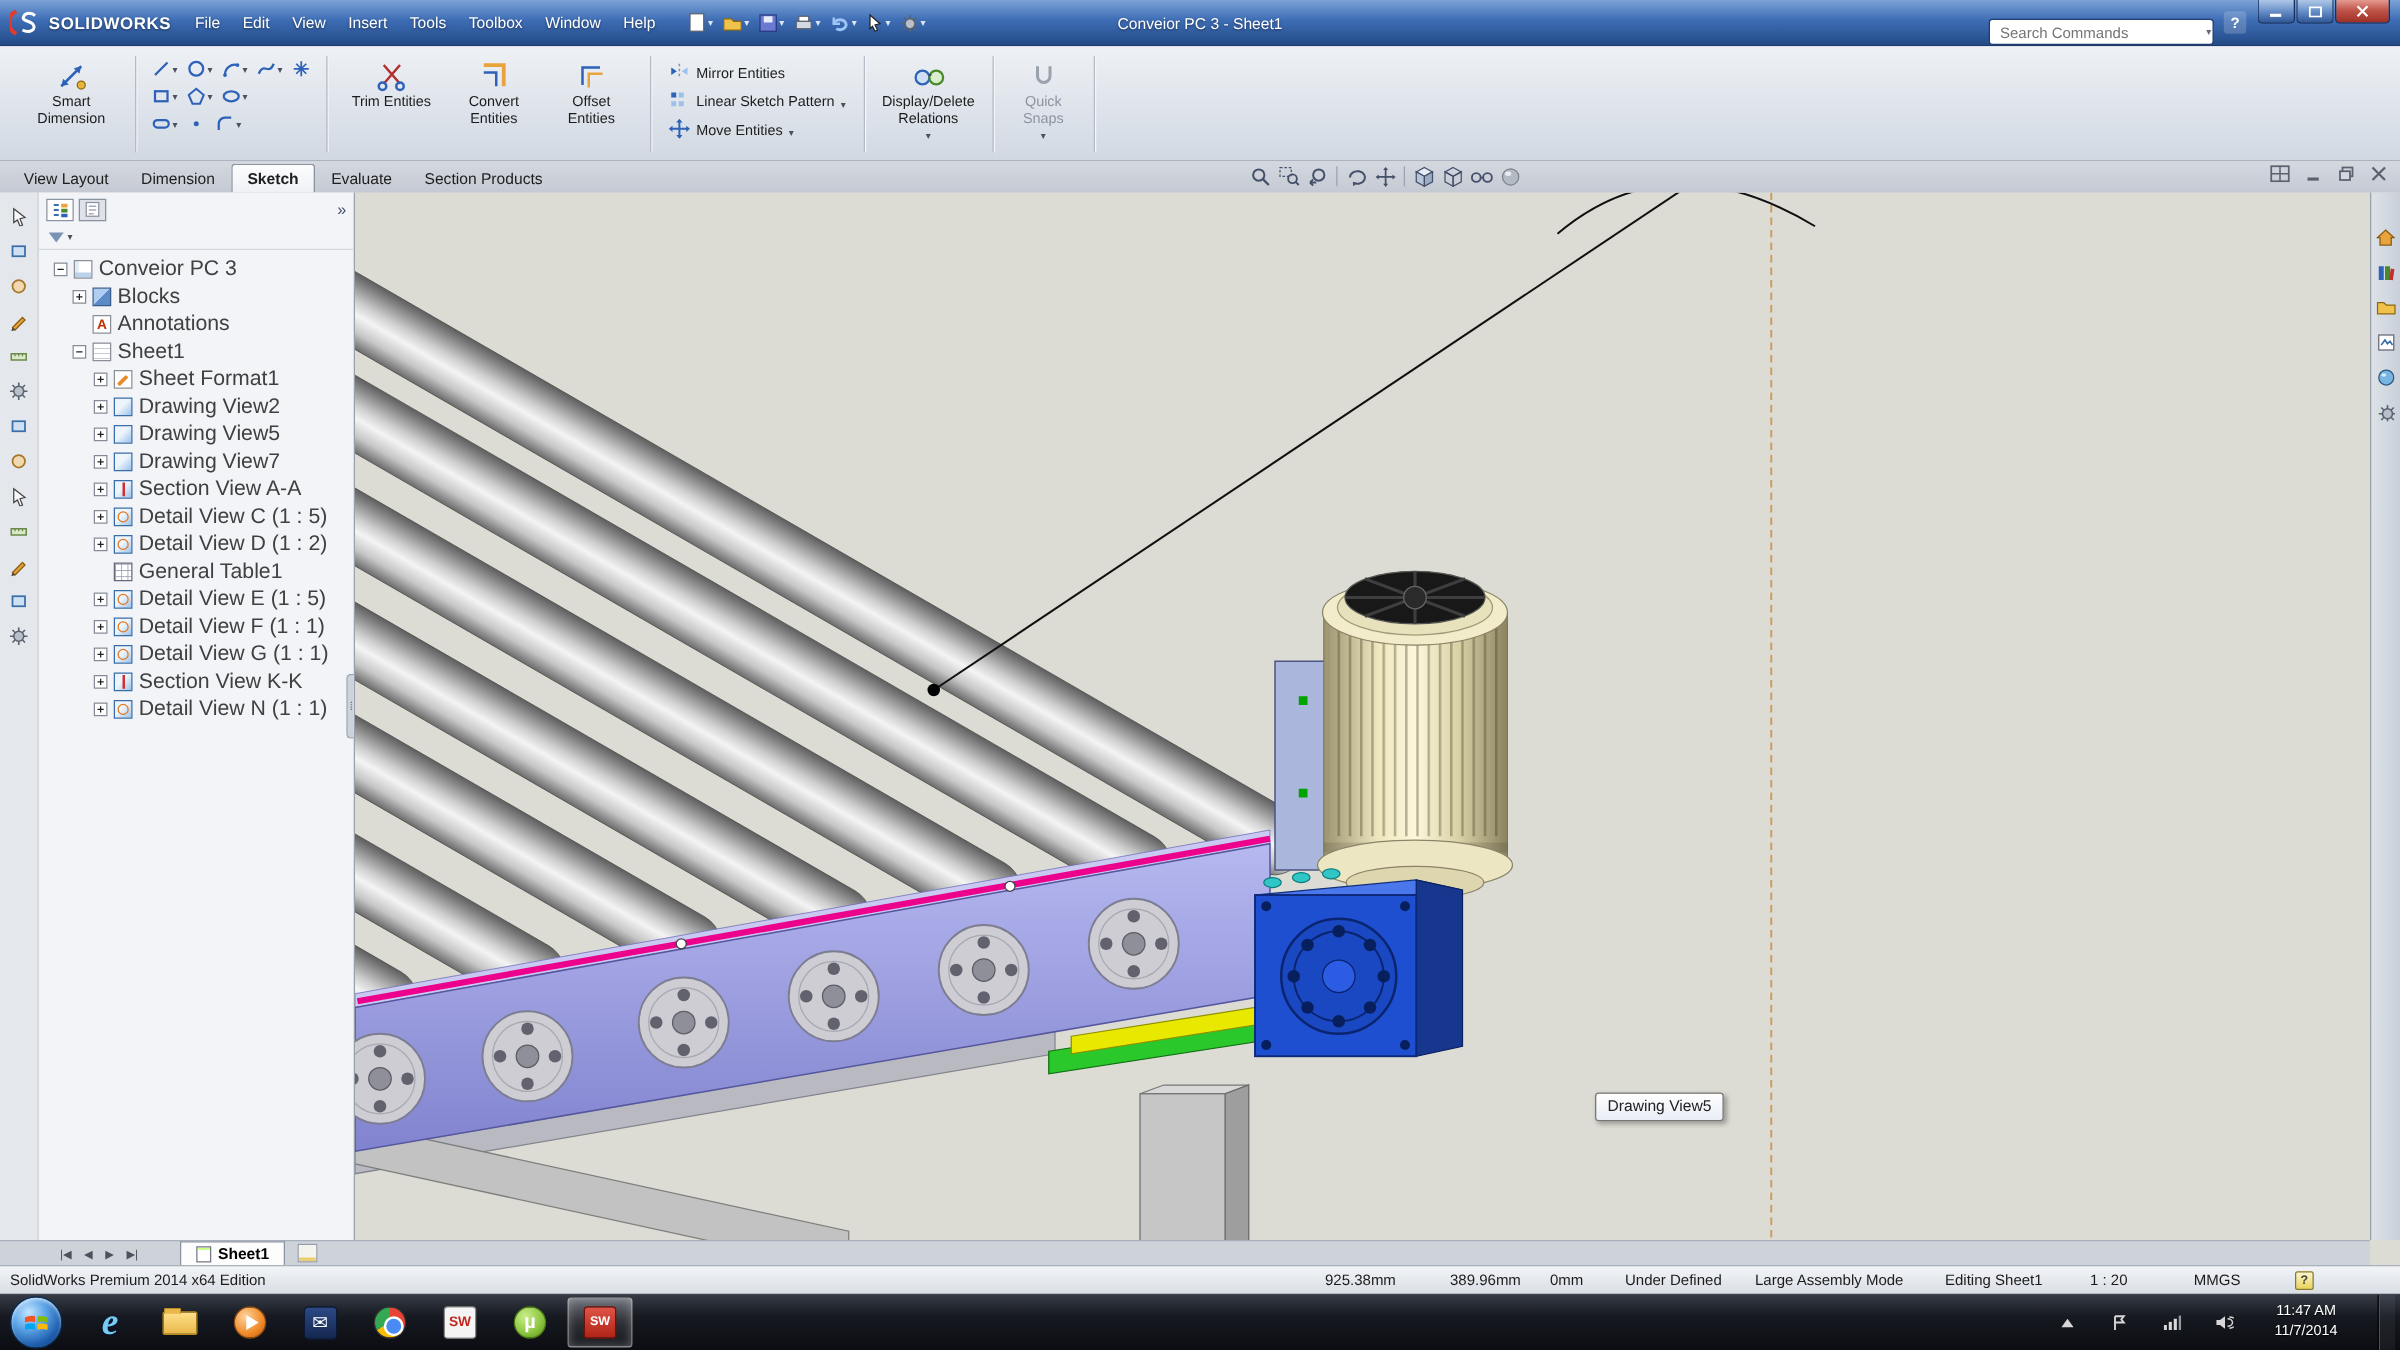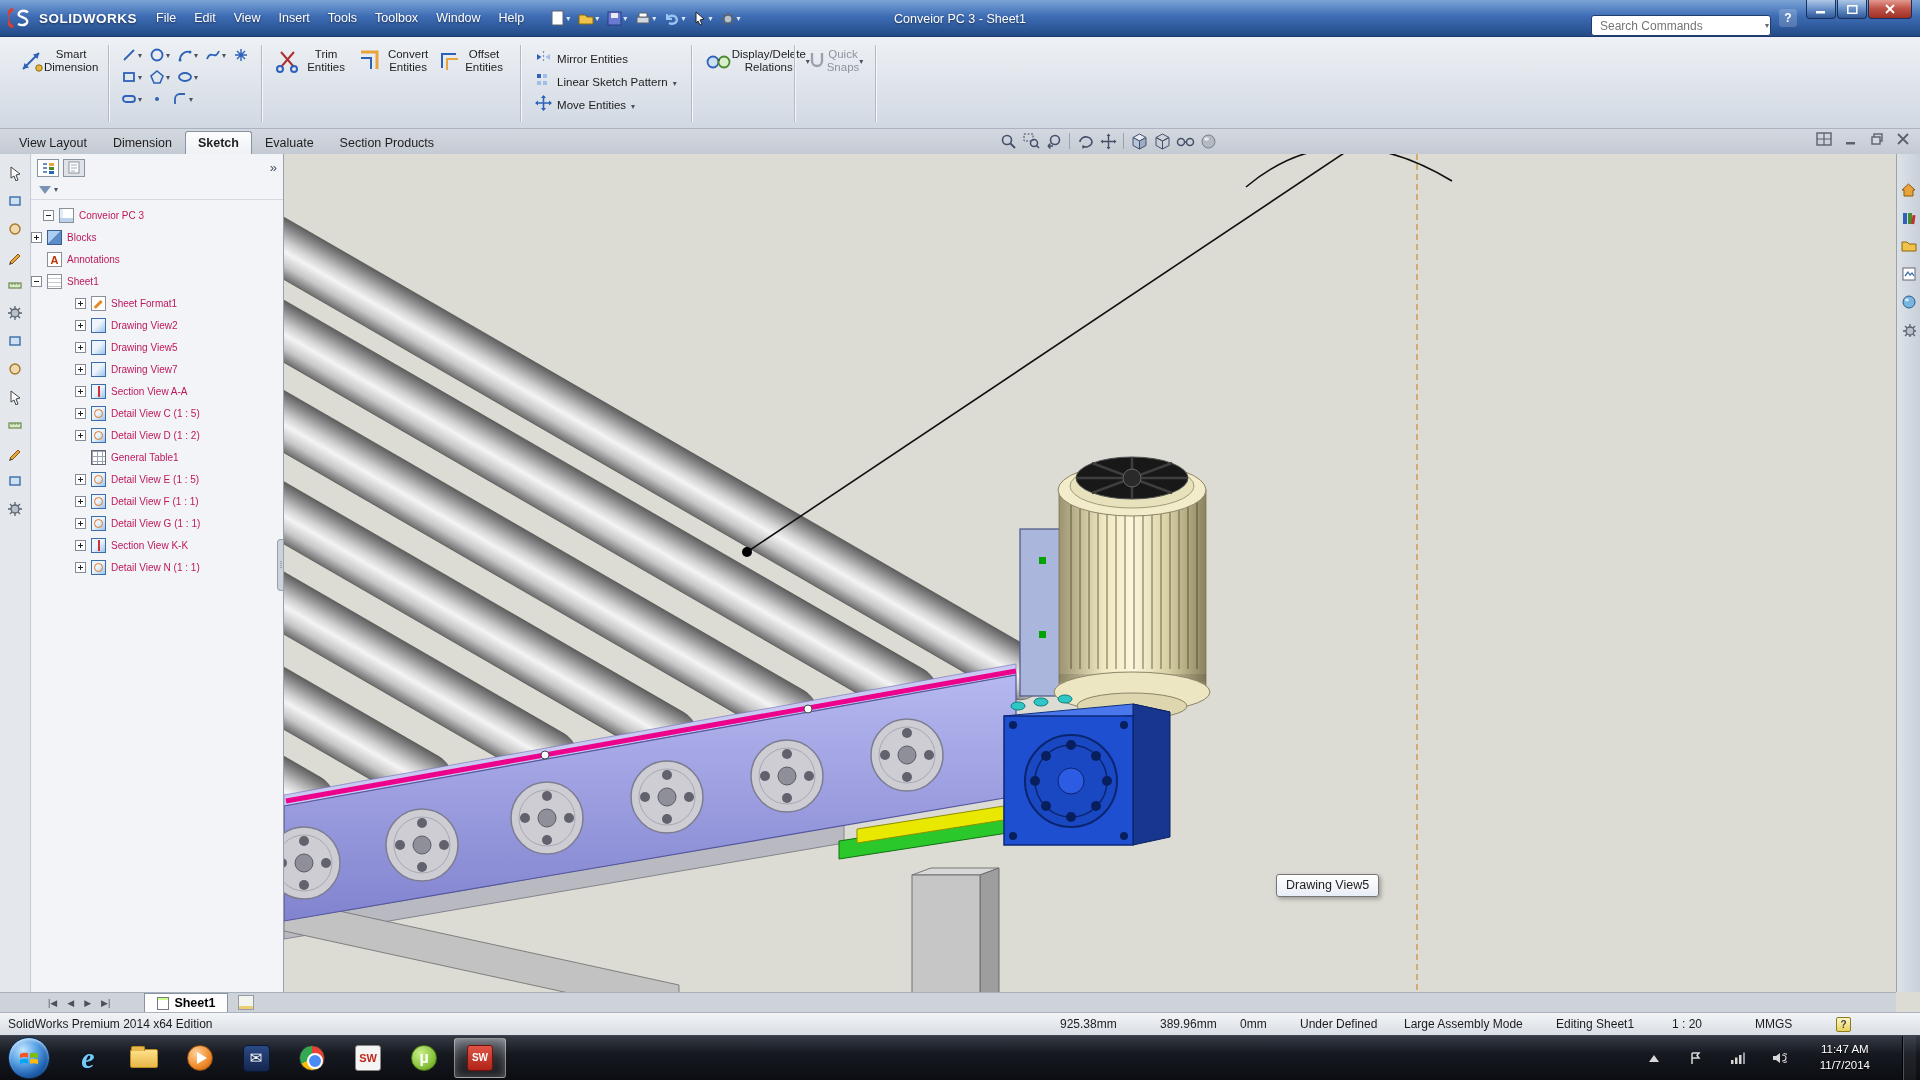--- a/index.html
+++ b/index.html
@@ -34,21 +34,21 @@
     background:linear-gradient(rgba(255,255,255,.38),rgba(255,255,255,.10) 45%,rgba(0,0,0,.15));
     display:flex;align-items:center;justify-content:center;}
   .wbtn.close{width:44px;background:linear-gradient(#e49a90,#c1554a 45%,#9e2f24);}
 
   
   .ribbon{position:absolute;left:0;top:37px;width:1920px;height:92px;
     background:linear-gradient(#eef1f5,#dae0e8 70%,#d1d8e1);border-bottom:1px solid #aab3bf;
     display:flex;align-items:stretch;padding:4px 0 2px 8px;color:#1c1c1c;}
   .rgroup{display:flex;align-items:flex-start;padding:2px 8px;}
   .rdiv{width:1px;background:#b4bbc6;box-shadow:1px 0 0 #f4f6f9;margin:4px 2px;}
-  .bigbtn{display:flex;flex-direction:row;align-items:center;width:82px;padding:3px 2px;
+  .bigbtn{display:flex;flex-direction:column;align-items:center;width:82px;padding:3px 2px;
     font-size:11.5px;line-height:1.15;text-align:center;border-radius:3px;}
   .bigbtn .bicon{height:30px;display:flex;align-items:center;}
   .bigbtn .caret{font-size:8px;color:#49525e;margin-top:2px;}
   .sketchgrid{display:flex;flex-direction:column;gap:2px;padding-top:2px;}
   .sgrow{display:flex;gap:3px;}
   .sgcell{display:flex;align-items:center;gap:1px;padding:2px 2px;border-radius:2px;}
   .sgcell .caret{font-size:8px;color:#49525e;}
   .rowbtns{display:flex;flex-direction:column;gap:3px;padding-top:4px;}
   .rowbtn{display:flex;align-items:flex-end;gap:5px;font-size:11.5px;padding:2px 4px;border-radius:2px;}
   .rowbtn .caret{font-size:8px;color:#49525e;}
@@ -77,22 +77,22 @@
   .pbar1{height:26px;display:flex;align-items:center;gap:4px;padding:3px 6px 2px;}
   .ptab{width:22px;height:18px;border:1px solid #8a93a0;background:#fff;display:flex;
     align-items:center;justify-content:center;}
   .ptab.inactive{background:#dfe3e9;}
   .pchev{margin-left:auto;color:#44506a;font-size:13px;}
   .pbar2{height:20px;display:flex;align-items:center;gap:3px;padding:0 8px;border-bottom:1px solid #d4d9e0;}
   .funnel{width:0;height:0;border-left:6px solid transparent;border-right:6px solid transparent;
     border-top:8px solid #7a92b4;}
   .pbar2 .caret{font-size:8px;color:#49525e;}
   .tree{padding-top:4px;}
-  .trow{display:flex;align-items:center;gap:5px;height:22px;font-size:10px;color:#be185d;white-space:nowrap;}
-  .l0{padding-left:12px;} .l1{} .l2{padding-left:44px;}
+  .trow{display:flex;align-items:center;gap:5px;height:22px;font-size:17px;color:#404040;white-space:nowrap;}
+  .l0{padding-left:12px;} .l1{padding-left:27px;} .l2{padding-left:44px;}
   .exp{width:11px;height:11px;flex:none;border:1px solid #848b96;background:#fff;position:relative;}
   .exp::before{content:"";position:absolute;left:2px;right:2px;top:4px;height:1px;background:#222;}
   .exp.plus::after{content:"";position:absolute;top:2px;bottom:2px;left:4px;width:1px;background:#222;}
   .exp.none{visibility:hidden;}
   .ti{width:15px;height:15px;flex:none;border:1px solid #8a8f98;background:#fff;position:relative;}
   .ti.root{background:#fff;box-shadow:inset 0 -4px 0 #bcd2ea,inset 3px 0 0 #e0ecf8;}
   .ti.blocks{background:linear-gradient(135deg,#aecdf0 0 50%,#5b8cc8 50% 100%);border-color:#3a5e8c;}
   .ti.ann::after{content:"A";position:absolute;inset:0;color:#c03000;font:bold 11px/14px "Liberation Sans",sans-serif;text-align:center;}
   .ti.sheet{background:repeating-linear-gradient(#fff 0 3px,#c4ccd4 3px 4px);}
   .ti.fmt::after{content:"";position:absolute;width:10px;height:2.5px;background:#e88a28;left:1px;top:6px;

